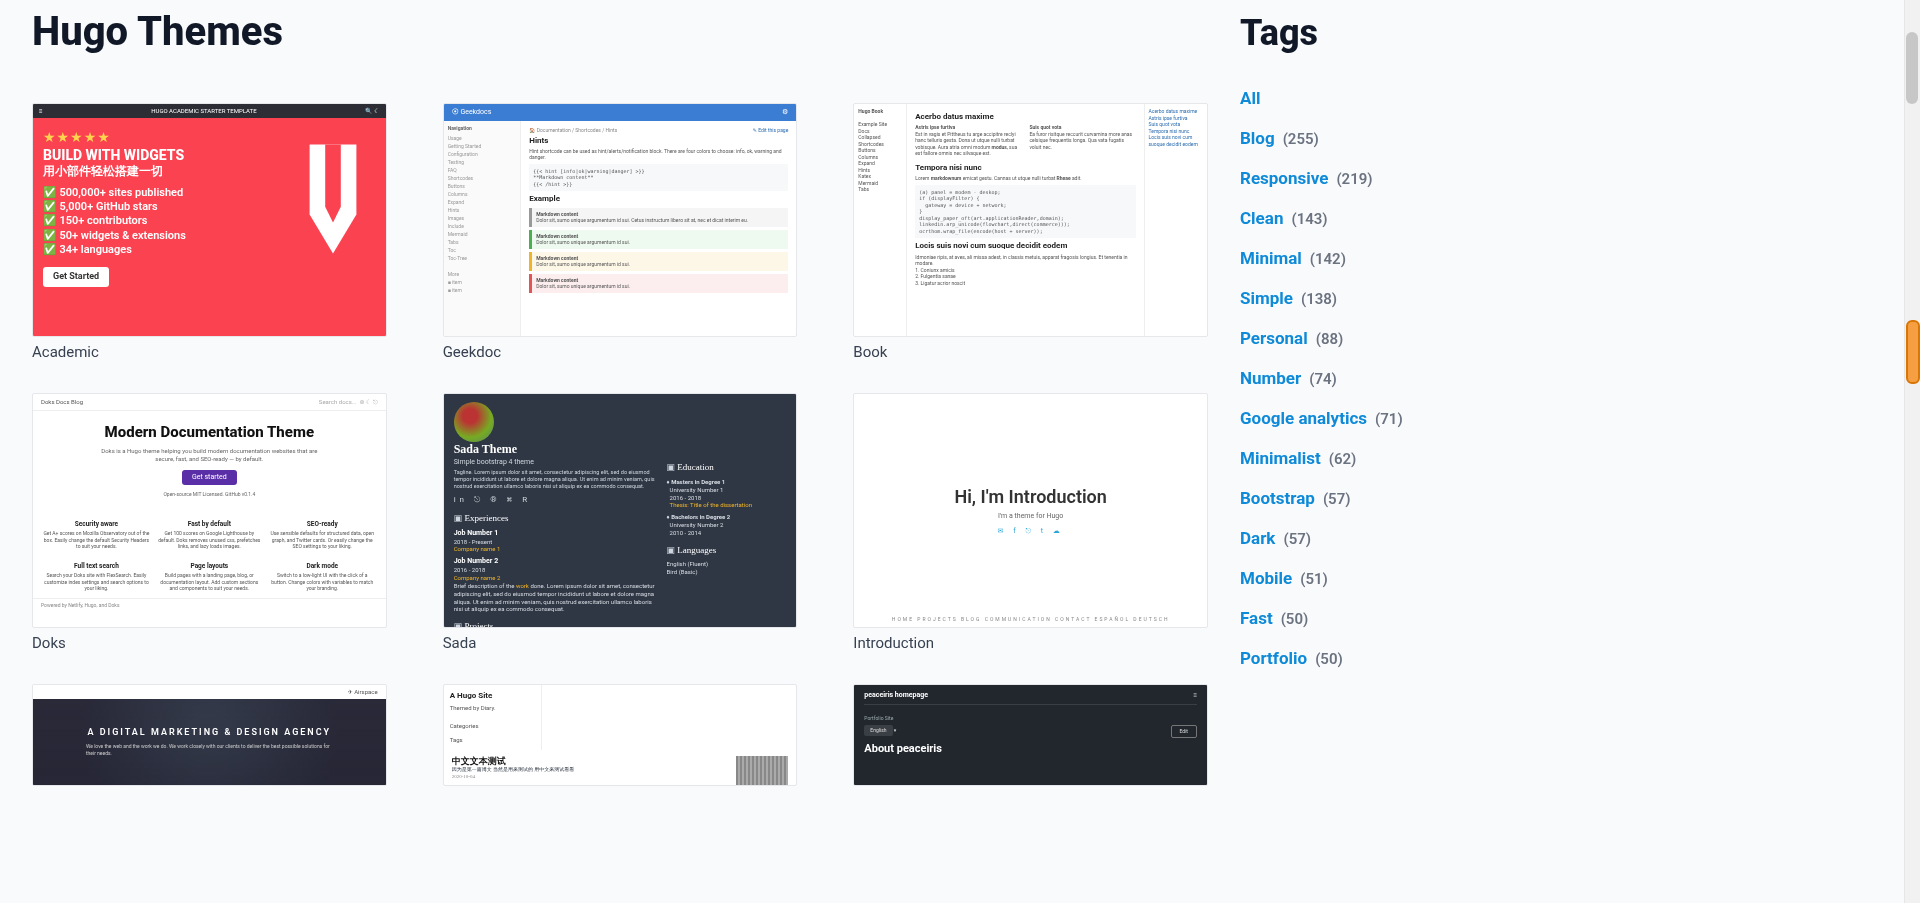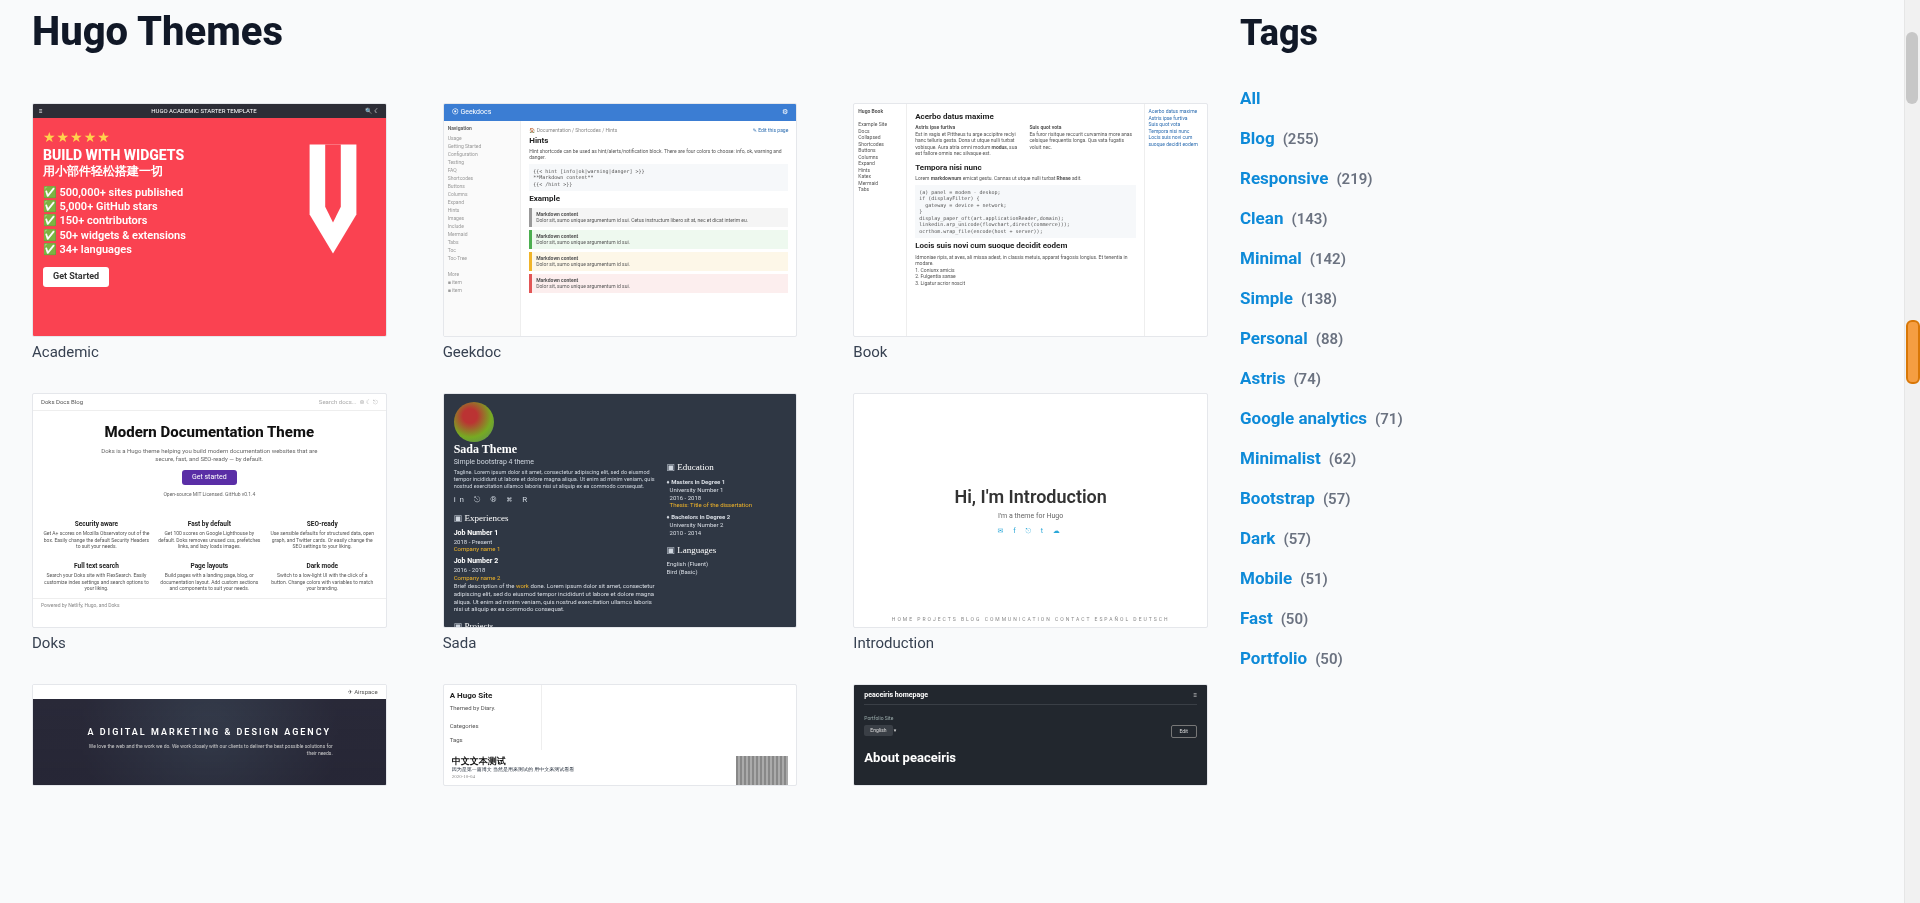--- a/index.html
+++ b/index.html
@@ -129,41 +129,41 @@
   .sada-icons { color:#cfd6df; font-size:8px; letter-spacing:4px; margin-top:4px; }
 
   .intro { height:100%; display:flex; flex-direction:column; align-items:center; justify-content:center; color:#333; }
   .intro h3 { font-size:18px; font-weight:600; }
   .intro p { font-size:7px; color:#666; margin-top:4px; }
   .intro-icons { color:#2aa7d8; font-size:7px; letter-spacing:4px; margin-top:6px; }
   .intro-foot { position:absolute; bottom:4px; width:100%; text-align:center; font-size:5px; color:#888; letter-spacing:2px; }
 
   .airspace { height:100%; display:flex; flex-direction:column; }
   .airspace-top { background:#fff; padding:3px 8px; font-size:6px; color:#555; display:flex; justify-content:flex-end; }
-  .airspace-hero { flex:1; background:linear-gradient(rgba(30,30,45,.8),rgba(30,30,45,.85)), radial-gradient(circle at 50% 40%, #8ab 10%, #556 70%); color:#fff; display:flex; flex-direction:column; align-items:center; justify-content:center; text-align:right; }
+  .airspace-hero { flex:1; background:linear-gradient(rgba(30,30,45,.8),rgba(30,30,45,.85)), radial-gradient(circle at 50% 40%, #8ab 10%, #556 70%); color:#fff; display:flex; flex-direction:column; align-items:center; justify-content:center; text-align:left; }
   .airspace-hero h4 { font-size:9px; letter-spacing:2px; font-weight:600; }
   .airspace-hero p { font-size:5px; color:#ccc; margin-top:4px; max-width:70%; }
 
   .diary { height:100%; display:flex;flex-direction:column; }
   .diary-side { width:28%; border-right:1px solid #eee; padding:6px; font-size:6px; color:#555; }
   .diary-side h5 { font-size:8px; color:#222; margin-bottom:3px; }
   .diary-main { flex:1; padding:6px 8px; font-family:Georgia,serif; }
   .diary-main h4 { font-size:9px; color:#111; }
   .diary-main .date { font-size:5px; color:#888; }
   .diary-main h3 { font-size:10px; color:#111; margin-top:8px; }
   .diary-main p { font-size:5px; color:#555; margin-top:2px; }
   .diary-img { float:right; width:52px; height:56px; background:repeating-linear-gradient(90deg,#888 0 2px,#aaa 2px 4px); margin:0 0 4px 6px; }
 
   .iris { background:#22272e; color:#d6d6d6; height:100%; padding:6px 10px; font-size:6px; }
   .iris-top { display:flex; justify-content:space-between; align-items:center; padding-bottom:4px; border-bottom:1px solid #3a3f46; }
   .iris-top b { color:#fff; font-size:7px; }
   .iris-sub { color:#9aa; font-size:5px; margin:10px 0 4px; }
   .iris-pill { display:inline-block; background:#3a3f46; color:#ddd; padding:2px 6px; border-radius:2px; font-size:5px; }
   .iris-btn { display:inline-block; border:1px solid #777; color:#ddd; padding:2px 8px; border-radius:2px; font-size:5px; float:right; }
-  .iris h4 { color:#fff; font-size:13px; margin-top:14px; }
+  .iris h4 { color:#fff; font-size:11px; margin-top:6px; }
 
   .scrollbar-y {
     position: fixed;
     right: 0;
     top: 0;
     width: 16px;
     height: 100%;
     background: #f1f1f1;
     border-left: 1px solid #e6e6e6;
   }
@@ -427,21 +427,21 @@
         </li>
         <li class="tag-item">
           <span class="tag-name">Simple</span>
           <span class="tag-count">(138)</span>
         </li>
         <li class="tag-item">
           <span class="tag-name">Personal</span>
           <span class="tag-count">(88)</span>
         </li>
         <li class="tag-item">
-          <span class="tag-name">Astris</span>
+          <span class="tag-name">Number</span>
           <span class="tag-count">(74)</span>
         </li>
         <li class="tag-item">
           <span class="tag-name">Google analytics</span>
           <span class="tag-count">(71)</span>
         </li>
         <li class="tag-item">
           <span class="tag-name">Minimalist</span>
           <span class="tag-count">(62)</span>
         </li>

